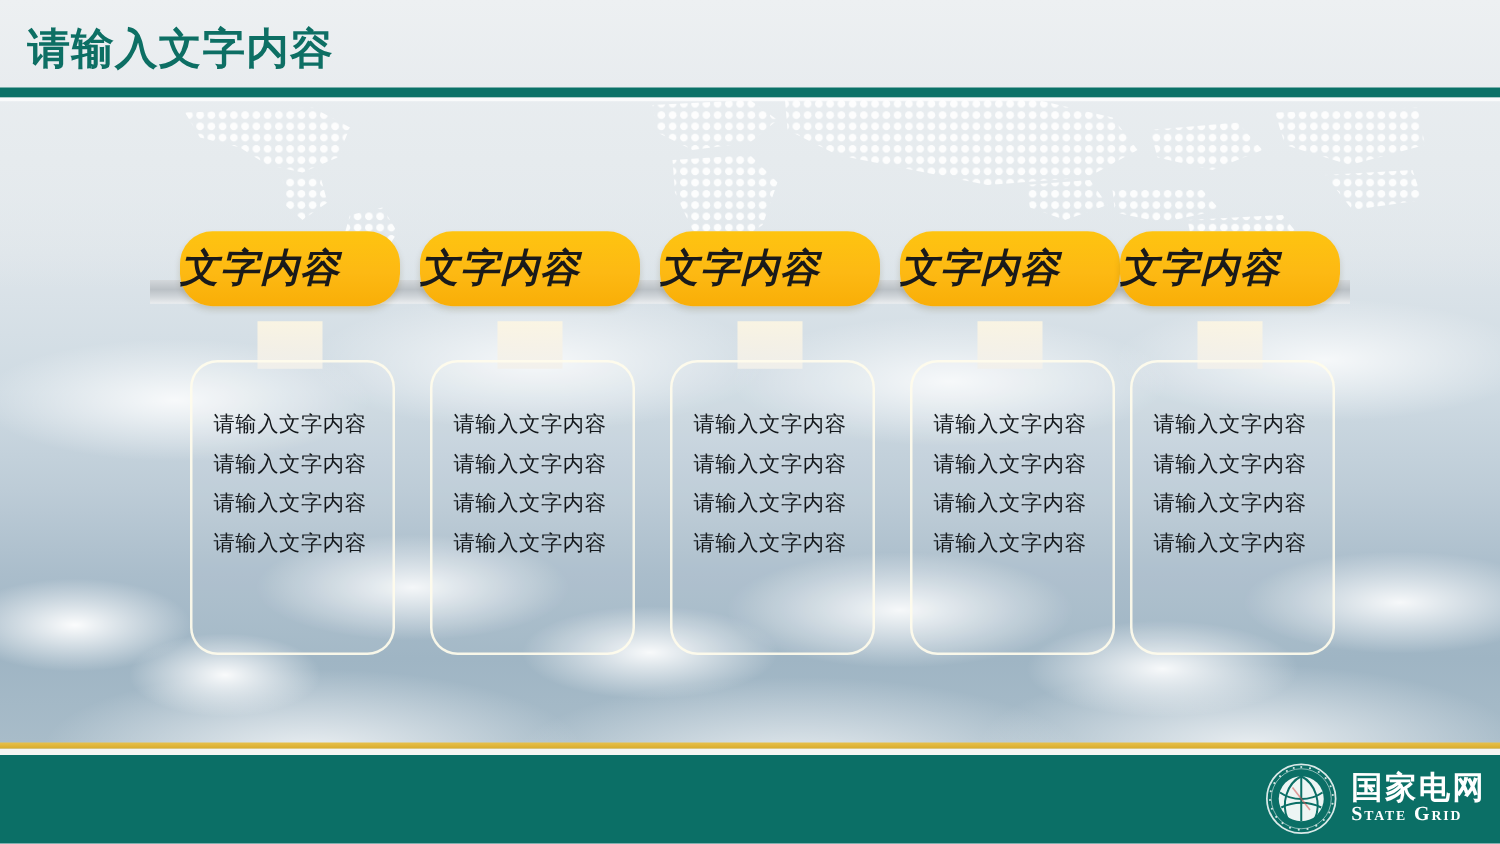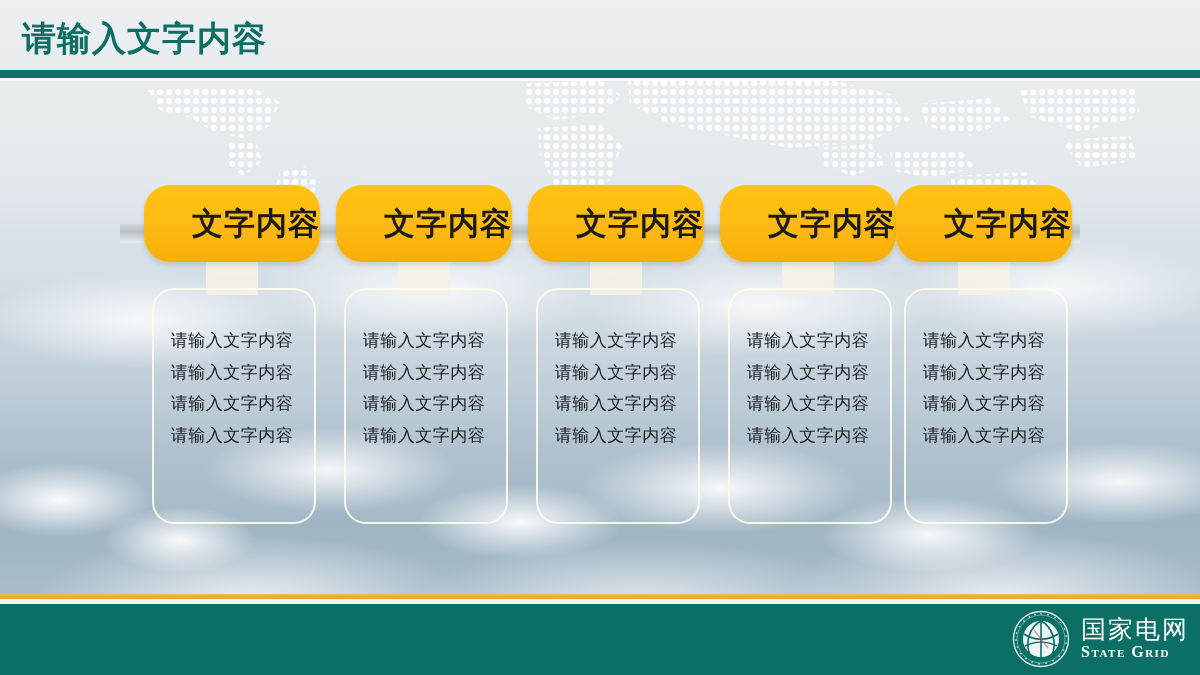--- a/index.html
+++ b/index.html
@@ -83,26 +83,27 @@
     position:absolute;left:120px;top:224px;width:960px;height:19px;
     background:linear-gradient(180deg,#d3d7da 0%,#b9bfc4 40%,#cfd4d8 70%,#eceef0 100%);
     opacity:.95;
   }
 
   
   .cards{position:absolute;left:0;top:0;width:1200px;height:675px;}
   .card{position:absolute;top:185px;width:176px;}
 
   .card .pill{
-    position:relative;width:176px;height:77px;
+    position:relative;width:176px;height:60px;
     background:linear-gradient(180deg,#fec410 0%,#fdb913 55%,#f9ae07 100%);
     border-radius:26px;
-    display:flex;align-items:center;justify-content:flex-end;
+    display:flex;align-items:center;justify-content:flex-start;
     box-shadow:0 3px 5px rgba(90,70,10,.18);
     z-index:3;
+    font-style:italic;
   }
   .card .pill-label{
     font-size:31px;font-weight:bold;color:#1a1a1a;letter-spacing:1px;
     font-family:"DejaVu Sans","Liberation Sans",sans-serif;
     line-height:1;
   }
   .card .neck{
     position:absolute;left:62px;top:72px;width:52px;height:38px;
     background:linear-gradient(180deg,#fdf6e2 0%,#f7f2e6 50%,#f2f0ea 100%);
     opacity:.9;z-index:1;
@@ -138,21 +139,21 @@
     position:absolute;left:0;top:604px;width:1200px;height:71px;
     background:#0b6f66;
   }
   .logo-wrap{
     position:absolute;left:1012px;top:610px;
     display:flex;align-items:center;gap:11px;
   }
   .logo-mark{width:58px;height:58px;flex:0 0 58px;}
   .logo-text{display:flex;flex-direction:column;justify-content:center;}
   .logo-cn{
-    font-size:25px;font-weight:normal;color:#ffffff;letter-spacing:2px;
+    font-size:25px;font-weight:bold;color:#ffffff;letter-spacing:2px;
     font-family:"DejaVu Sans","Liberation Sans",sans-serif;line-height:1.05;
   }
   .logo-en{
     font-size:16px;color:#ffffff;letter-spacing:1.5px;line-height:1.1;
     font-family:Liberation Serif, serif;
     font-variant:small-caps;font-weight:bold;
   }
 </style>
 </head>
 <body>

